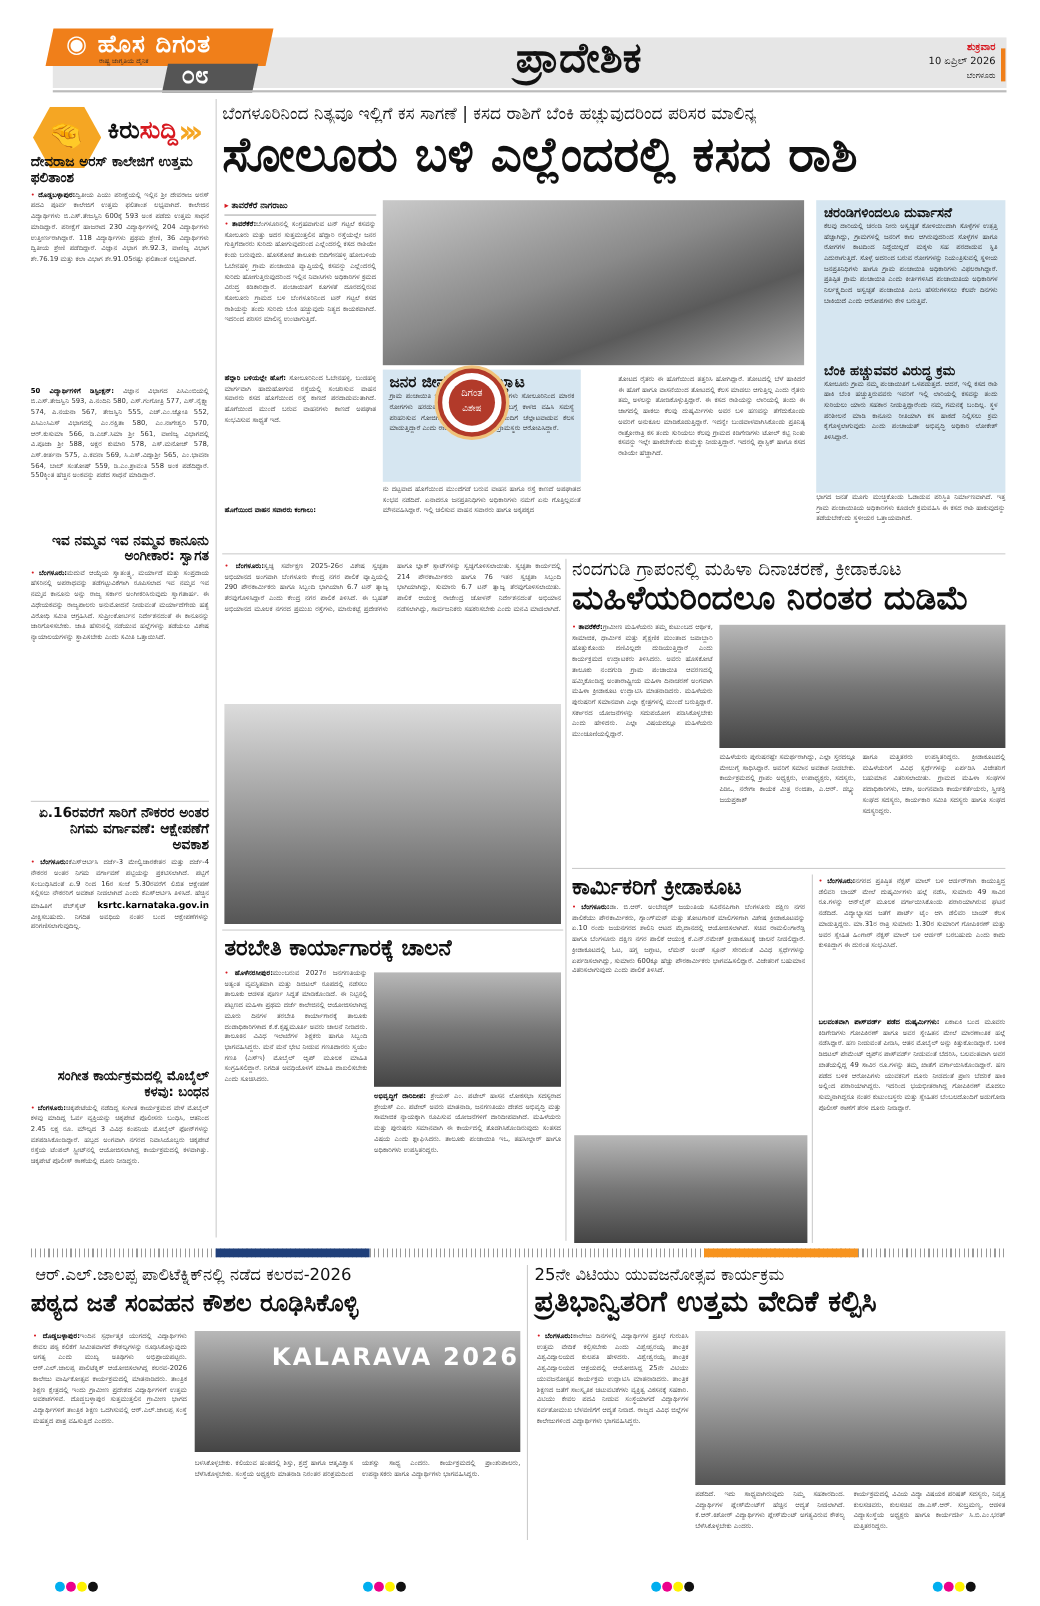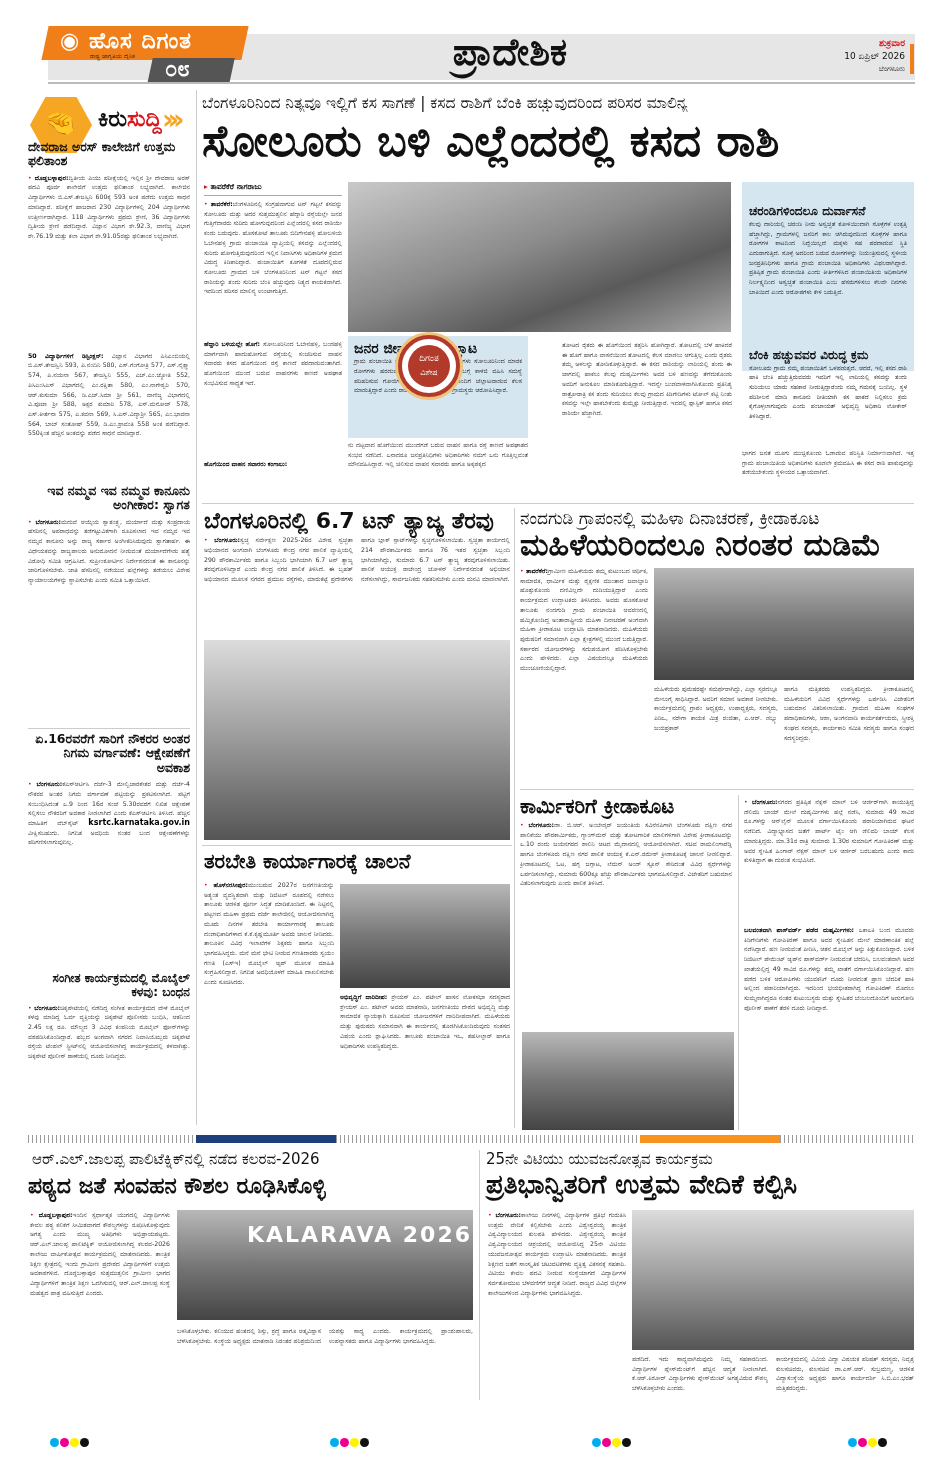--- a/index.html
+++ b/index.html
@@ -5,21 +5,21 @@
 *{box-sizing:border-box;margin:0;padding:0}
 body{width:945px;height:1460px;background:#fff;font-family:"DejaVu Sans",sans-serif;color:#111;position:relative;overflow:hidden}
 .abs{position:absolute}
 .hdr-band{left:48px;top:34px;width:867px;height:46px;background:#e6e6e6}
 .hdr-rule{left:48px;top:82px;width:867px;height:2px;background:#bbb}
 .logo{left:45px;top:26px;width:200px;height:34px;background:#f07f1a;transform:skewX(-12deg)}
 .logo-txt{left:60px;top:28px;color:#fff;font-weight:bold;font-size:22px;letter-spacing:1px}
 .logo-sub{left:90px;top:52px;color:#222;font-size:6px}
 .pgno{left:150px;top:58px;width:82px;height:26px;background:#555;transform:skewX(-12deg)}
 .pgno-txt{left:165px;top:56px;color:#fff;font-size:22px;font-weight:bold}
-.sec{left:380px;top:30px;width:260px;font-size:38px;font-weight:bold;text-align:center}
+.sec{left:396px;top:30px;width:260px;font-size:38px;font-weight:bold;text-align:center}
 .date{left:820px;top:37px;font-size:9px;text-align:right;width:85px;line-height:13px}
 .date .day{color:#d71920;font-weight:bold}
 .hdr-accent{left:910px;top:44px;width:4px;height:30px;background:#f07f1a}
 .col-rule{background:#ccc;width:1px}
 .hrule{background:#ccc;height:1px}
 .kiru-hex{left:30px;top:97px;width:62px;height:56px;background:#f5a623;clip-path:polygon(25% 0,75% 0,100% 50%,75% 100%,25% 100%,0 50%)}
 .kiru-hand{left:44px;top:108px;font-size:26px}
 .kiru-txt{left:98px;top:106px;font-size:22px;font-weight:bold}
 .kiru-txt .r{color:#d71920}
 .chev{left:162px;top:103px;color:#f5a623;font-size:28px;font-weight:bold;letter-spacing:-6px}
@@ -97,32 +97,31 @@
 <div class="abs bluebox" style="left:348px;top:336px;width:180px;height:102px;padding:4px 6px">
   <div class="h" style="font-size:14px">ಜನರ ಜೀವದ ಜತೆ ಚೆಲ್ಲಾಟ</div>
   <div class="body-txt" style="color:#222">ಗ್ರಾಮ ಪಂಚಾಯಿತಿ ಜನಪ್ರತಿನಿಧಿಗಳು ಹಾಗೂ ಅಧಿಕಾರಿಗಳು ಸೋಲೂರಿನಿಂದ ಮಾರಕ ರೋಗಗಳು ಹರಡುವ ಭೀತಿ ತಲೆ ದೋರಿದೆ. ಈ ಬಗ್ಗೆ ಕಾಳಜಿ ವಹಿಸಿ ಸಮಸ್ಯೆ ಪರಿಹರಿಸುವ ಗೋಜಿಗೆ ಹೋಗದೆ ಜನರ ಜೀವದೊಂದಿಗೆ ಚೆಲ್ಲಾಟವಾಡುವ ಕೆಲಸ ಮಾಡುತ್ತಿದ್ದಾರೆ ಎಂದು ರಾಜು ಸೋಲೂರು ಹಾಗೂ ಗ್ರಾಮಸ್ಥರು ಆರೋಪಿಸಿದ್ದಾರೆ.</div>
 </div>
 <div class="abs seal">
     <div class="seal-in"><span>ದಿಗಂತ</span><br><span style="font-size:8px">ವಿಶೇಷ</span></div>
   </div>
 <div class="abs body-txt" style="left:348px;top:440px;width:180px;height:60px;overflow:hidden">ನು ದಟ್ಟವಾದ ಹೊಗೆಯಿಂದ ಮುಂದೆಗಡೆ ಬರುವ ವಾಹನ ಹಾಗೂ ರಸ್ತೆ ಕಾಣದೆ ಅಪಘಾತದ ಸಂಭವ ನಡೆದಿದೆ. ಏನಾದರೂ ಜನಪ್ರತಿನಿಧಿಗಳು ಅಧಿಕಾರಿಗಳು ನಮಗೆ ಏನು ಗೊತ್ತಿಲ್ಲವಂತೆ ಮೌನವಹಿಸಿದ್ದಾರೆ. ಇಲ್ಲಿ ಚಲಿಸುವ ವಾಹನ ಸವಾರರು ಹಾಗೂ ಅಕ್ಕಪಕ್ಕದ</div>
 <div class="abs body-txt" style="left:532px;top:340px;width:200px;height:160px;overflow:hidden;padding-left:30px">ತೋಟದ ರೈತರು ಈ ಹೊಗೆಯಿಂದ ತತ್ತರಿಸಿ ಹೋಗಿದ್ದಾರೆ. ತೋಟದಲ್ಲಿ ಬೆಳೆ ಹಾಕಿದರೆ ಈ ಹೊಗೆ ಹಾಗೂ ವಾಸನೆಯಿಂದ ತೋಟದಲ್ಲಿ ಕೆಲಸ ಮಾಡಲು ಆಗುತ್ತಿಲ್ಲ ಎಂದು ರೈತರು ತಮ್ಮ ಅಳಲನ್ನು ತೋಡಿಕೊಳ್ಳುತ್ತಿದ್ದಾರೆ. ಈ ಕಸದ ರಾಶಿಯನ್ನು ಲಾರಿಯಲ್ಲಿ ತಂದು ಈ ಜಾಗದಲ್ಲಿ ಹಾಕಲು ಕೆಲವು ದುಷ್ಕರ್ಮಿಗಳು ಅವರ ಬಳಿ ಹಣವನ್ನು ತೆಗೆದುಕೊಂಡು ಅವರಿಗೆ ಅನುಕೂಲ ಮಾಡಿಕೊಡುತ್ತಿದ್ದಾರೆ. ಇದನ್ನೇ ಬಂಡವಾಳವಾಗಿಸಿಕೊಂಡು ಪ್ರತಿನಿತ್ಯ ರಾತ್ರೋರಾತ್ರಿ ಕಸ ತಂದು ಸುರಿಯಲು ಕೆಲವು ಗ್ರಾಮದ ಕಿಡಿಗೇಡಿಗಳು ಟೋಲ್ ಕಟ್ಟಿ ನಿಂತು ಕಸವನ್ನು ಇಲ್ಲೇ ಹಾಕಬೇಕೆಂದು ಕುಮ್ಮಕ್ಕು ನೀಡುತ್ತಿದ್ದಾರೆ. ಇದರಲ್ಲಿ ಪ್ಲಾಸ್ಟಿಕ್ ಹಾಗೂ ಕಸದ ರಾಶಿಯೇ ಹೆಚ್ಚಾಗಿದೆ.</div>
 
-<div class="abs bluebox" style="left:742px;top:182px;width:172px;height:189px;padding:23px 7px">
+<div class="abs bluebox" style="left:742px;top:182px;width:172px;height:266px;padding:5px 7px">
   <div class="h" style="font-size:12px">ಚರಂಡಿಗಳಿಂದಲೂ ದುರ್ವಾಸನೆ</div>
   <div class="body-txt" style="color:#222;height:128px;overflow:hidden">ಕೆಲವು ದಾರಿಯಲ್ಲಿ ಚರಂಡಿ ನೀರು ಅಸ್ವಚ್ಛತೆ ಕೋಳಿಯಿಂದಾಗಿ ಸೊಳ್ಳೆಗಳ ಉತ್ಪತ್ತಿ ಹೆಚ್ಚಾಗಿದ್ದು, ಗ್ರಾಮಗಳಲ್ಲಿ ಜನರಿಗೆ ಕಾಲ ಆಗಿರುವುದರಿಂದ ಸೊಳ್ಳೆಗಳ ಹಾಗೂ ರೋಗಗಳ ಕಾಟದಿಂದ ನಿದ್ದೆಯಿಲ್ಲದೆ ಮಕ್ಕಳು ಸಹ ಪರದಾಡುವ ಸ್ಥಿತಿ ಎದುರಾಗುತ್ತಿದೆ. ಸೊಳ್ಳೆ ಅದರಿಂದ ಬರುವ ರೋಗಗಳನ್ನು ನಿಯಂತ್ರಿಸುವಲ್ಲಿ ಸ್ಥಳೀಯ ಜನಪ್ರತಿನಿಧಿಗಳು ಹಾಗೂ ಗ್ರಾಮ ಪಂಚಾಯಿತಿ ಅಧಿಕಾರಿಗಳು ವಿಫಲರಾಗಿದ್ದಾರೆ. ಪ್ರತಿಷ್ಠಿತ ಗ್ರಾಮ ಪಂಚಾಯಿತಿ ಎಂದು ಕೀರ್ತಿಗಳಿಸಿದ ಪಂಚಾಯಿತಿಯ ಅಧಿಕಾರಿಗಳ ನಿರ್ಲಕ್ಷ್ಯದಿಂದ ಅಸ್ವಚ್ಛತೆ ಪಂಚಾಯಿತಿ ಎಂಬ ಹೆಸರುಗಳಿಸಲು ಕೆಲವೇ ದಿನಗಳು ಬಾಕಿಯಿದೆ ಎಂದು ಆರೋಪಗಳು ಕೇಳಿ ಬರುತ್ತಿವೆ.</div>
   <div class="h" style="font-size:12px;margin-top:2px">ಬೆಂಕಿ ಹಚ್ಚುವವರ ವಿರುದ್ಧ ಕ್ರಮ</div>
   <div class="body-txt" style="color:#222;height:80px;overflow:hidden">ಸೋಲೂರು ಗ್ರಾಮ ನಮ್ಮ ಪಂಚಾಯಿತಿಗೆ ಒಳಪಡುತ್ತದೆ. ಆದರೆ, ಇಲ್ಲಿ ಕಸದ ರಾಶಿ ಹಾಕಿ ಬೆಂಕಿ ಹಚ್ಚುತ್ತಿರುವವರು ಇವರಿಗೆ ಇಲ್ಲಿ ಲಾರಿಯಲ್ಲಿ ಕಸವನ್ನು ತಂದು ಸುರಿಯಲು ಯಾರು ಸಹಕಾರ ನೀಡುತ್ತಿದ್ದಾರೆಂದು ನಮ್ಮ ಗಮನಕ್ಕೆ ಬಂದಿಲ್ಲ. ಸ್ಥಳ ಪರಿಶೀಲನೆ ಮಾಡಿ ಕಾನೂನು ರೀತಿಯಾಗಿ ಕಸ ಹಾಕದೆ ನಿಲ್ಲಿಸಲು ಕ್ರಮ ಕೈಗೊಳ್ಳಲಾಗುವುದು ಎಂದು ಪಂಚಾಯತ್ ಅಭಿವೃದ್ಧಿ ಅಧಿಕಾರಿ ಲೋಕೇಶ್ ತಿಳಿಸಿದ್ದಾರೆ.</div>
 </div>
 <div class="abs body-txt" style="left:742px;top:448px;width:172px;height:48px;overflow:hidden">ಭಾಗದ ಜನತೆ ಮೂಗು ಮುಚ್ಚಿಕೊಂಡು ಓಡಾಡುವ ಪರಿಸ್ಥಿತಿ ನಿರ್ಮಾಣವಾಗಿದೆ. ಇತ್ತ ಗ್ರಾಮ ಪಂಚಾಯಿತಿಯ ಅಧಿಕಾರಿಗಳು ಕೂಡಲೇ ಕ್ರಮವಹಿಸಿ ಈ ಕಸದ ರಾಶಿ ಹಾಕುವುದನ್ನು ತಡೆಯಬೇಕೆಂದು ಸ್ಥಳೀಯರ ಒತ್ತಾಯವಾಗಿದೆ.</div>
 
 <div class="hrule abs" style="left:202px;top:503px;width:712px"></div>
 
 <div class="abs" style="left:204px;top:508px;width:306px">
-  <div class="h" style="font-size:22px;white-space:nowrap">ಬೆಂಗಳೂರಿನಲ್ಲಿ 6.7 ಟನ್ ತ್ಯಾಜ್ಯ ತೆರವು</div>
   <div class="body-txt" style="column-count:2;column-gap:8px;height:115px;overflow:hidden;margin-top:2px"><span class="dot">•</span> <b>ಬೆಂಗಳೂರು:</b><span>ಸ್ವಚ್ಛ ಸರ್ವೇಕ್ಷಣ 2025-26ರ ವಿಶೇಷ ಸ್ವಚ್ಛತಾ ಅಭಿಯಾನದ ಅಂಗವಾಗಿ ಬೆಂಗಳೂರು ಕೇಂದ್ರ ನಗರ ಪಾಲಿಕೆ ವ್ಯಾಪ್ತಿಯಲ್ಲಿ 290 ಪೌರಕಾರ್ಮಿಕರು ಹಾಗೂ ಸಿಬ್ಬಂದಿ ಭಾಗಿಯಾಗಿ 6.7 ಟನ್ ತ್ಯಾಜ್ಯ ತೆರವುಗೊಳಿಸಿದ್ದಾರೆ ಎಂದು ಕೇಂದ್ರ ನಗರ ಪಾಲಿಕೆ ತಿಳಿಸಿದೆ. ಈ ಬೃಹತ್ ಅಭಿಯಾನದ ಮೂಲಕ ನಗರದ ಪ್ರಮುಖ ರಸ್ತೆಗಳು, ಮಾರುಕಟ್ಟೆ ಪ್ರದೇಶಗಳು ಹಾಗೂ ಬ್ಲಾಕ್ ಸ್ಪಾಟ್‌ಗಳನ್ನು ಸ್ವಚ್ಛಗೊಳಿಸಲಾಯಿತು. ಸ್ವಚ್ಛತಾ ಕಾರ್ಯದಲ್ಲಿ 214 ಪೌರಕಾರ್ಮಿಕರು ಹಾಗೂ 76 ಇತರ ಸ್ವಚ್ಛತಾ ಸಿಬ್ಬಂದಿ ಭಾಗಿಯಾಗಿದ್ದು, ಸುಮಾರು 6.7 ಟನ್ ತ್ಯಾಜ್ಯ ತೆರವುಗೊಳಿಸಲಾಯಿತು. ಪಾಲಿಕೆ ಆಯುಕ್ತ ರಾಜೇಂದ್ರ ಚೋಳನ್ ನಿರ್ದೇಶನದಂತೆ ಅಭಿಯಾನ ನಡೆಸಲಾಗಿದ್ದು, ಸಾರ್ವಜನಿಕರು ಸಹಕರಿಸಬೇಕು ಎಂದು ಮನವಿ ಮಾಡಲಾಗಿದೆ.</span></div>
 </div>
 <div class="abs photo2" style="left:204px;top:640px;width:306px;height:200px"></div>
 <div class="abs col-rule" style="left:514px;top:508px;height:620px"></div>
 
 <div class="abs" style="left:520px;top:508px;width:394px;font-size:17px;white-space:nowrap">ನಂದಗುಡಿ ಗ್ರಾಪಂನಲ್ಲಿ ಮಹಿಳಾ ದಿನಾಚರಣೆ, ಕ್ರೀಡಾಕೂಟ</div>
 <div class="abs h" style="left:520px;top:528px;width:394px;font-size:30px;white-space:nowrap">ಮಹಿಳೆಯರಿಂದಲೂ ನಿರಂತರ ದುಡಿಮೆ</div>
 <div class="abs body-txt" style="left:520px;top:566px;width:128px;height:200px;overflow:hidden"><span class="dot">•</span> <b>ತಾವರೆಕೆರೆ:</b><span>ಗ್ರಾಮೀಣ ಮಹಿಳೆಯರು ತಮ್ಮ ಕುಟುಂಬದ ಆರ್ಥಿಕ, ಸಾಮಾಜಿಕ, ಧಾರ್ಮಿಕ ಮತ್ತು ಶೈಕ್ಷಣಿಕ ಮುಂತಾದ ಜವಾಬ್ದಾರಿ ಹೊತ್ತುಕೊಂಡು ದಣಿವಿಲ್ಲದೇ ದುಡಿಯುತ್ತಿದ್ದಾರೆ ಎಂದು ಕಾರ್ಯಕ್ರಮದ ಉದ್ಘಾಟಕರು ತಿಳಿಸಿದರು. ಅವರು ಹೊಸಕೋಟೆ ತಾಲೂಕು ನಂದಗುಡಿ ಗ್ರಾಮ ಪಂಚಾಯಿತಿ ಆವರಣದಲ್ಲಿ ಹಮ್ಮಿಕೊಂಡಿದ್ದ ಅಂತಾರಾಷ್ಟ್ರೀಯ ಮಹಿಳಾ ದಿನಾಚರಣೆ ಅಂಗವಾಗಿ ಮಹಿಳಾ ಕ್ರೀಡಾಕೂಟ ಉದ್ಘಾಟಿಸಿ ಮಾತನಾಡಿದರು. ಮಹಿಳೆಯರು ಪುರುಷರಿಗೆ ಸಮಾನವಾಗಿ ಎಲ್ಲಾ ಕ್ಷೇತ್ರಗಳಲ್ಲಿ ಮುಂದೆ ಬರುತ್ತಿದ್ದಾರೆ. ಸರ್ಕಾರದ ಯೋಜನೆಗಳನ್ನು ಸದುಪಯೋಗ ಪಡಿಸಿಕೊಳ್ಳಬೇಕು ಎಂದು ಹೇಳಿದರು. ಎಲ್ಲಾ ವಿಷಯದಲ್ಲೂ ಮಹಿಳೆಯರು ಮುಂಚೂಣಿಯಲ್ಲಿದ್ದಾರೆ.</span></div>
 <div class="abs photo3" style="left:654px;top:568px;width:260px;height:112px"></div>
 <div class="abs body-txt" style="left:654px;top:684px;width:124px;height:82px;overflow:hidden">ಮಹಿಳೆಯರು ಪುರುಷರಷ್ಟೇ ಸಮರ್ಥರಾಗಿದ್ದು, ಎಲ್ಲಾ ಸ್ತರದಲ್ಲೂ ಮೇಲುಗೈ ಸಾಧಿಸಿದ್ದಾರೆ. ಅವರಿಗೆ ಸಮಾನ ಅವಕಾಶ ನೀಡಬೇಕು. ಕಾರ್ಯಕ್ರಮದಲ್ಲಿ ಗ್ರಾಪಂ ಅಧ್ಯಕ್ಷರು, ಉಪಾಧ್ಯಕ್ಷರು, ಸದಸ್ಯರು, ಪಿಡಿಒ, ನರೇಗಾ ಕಾಯಕ ಮಿತ್ರ ರಂಜಿತಾ, ಎ.ಆರ್. ಡಬ್ಲ್ಯು ಜಯಪ್ರಕಾಶ್</div>

